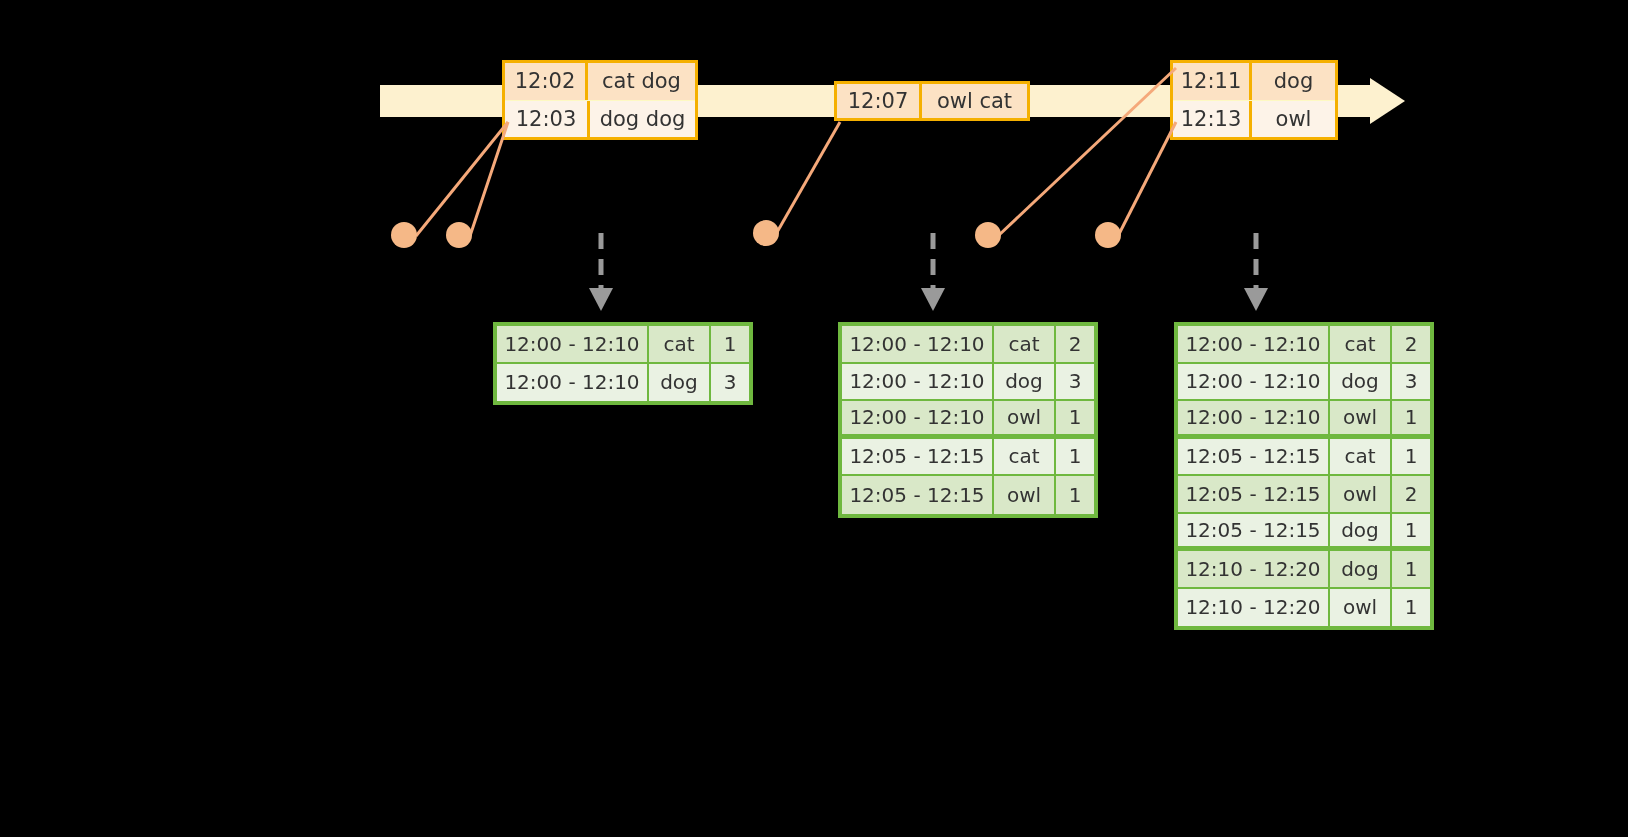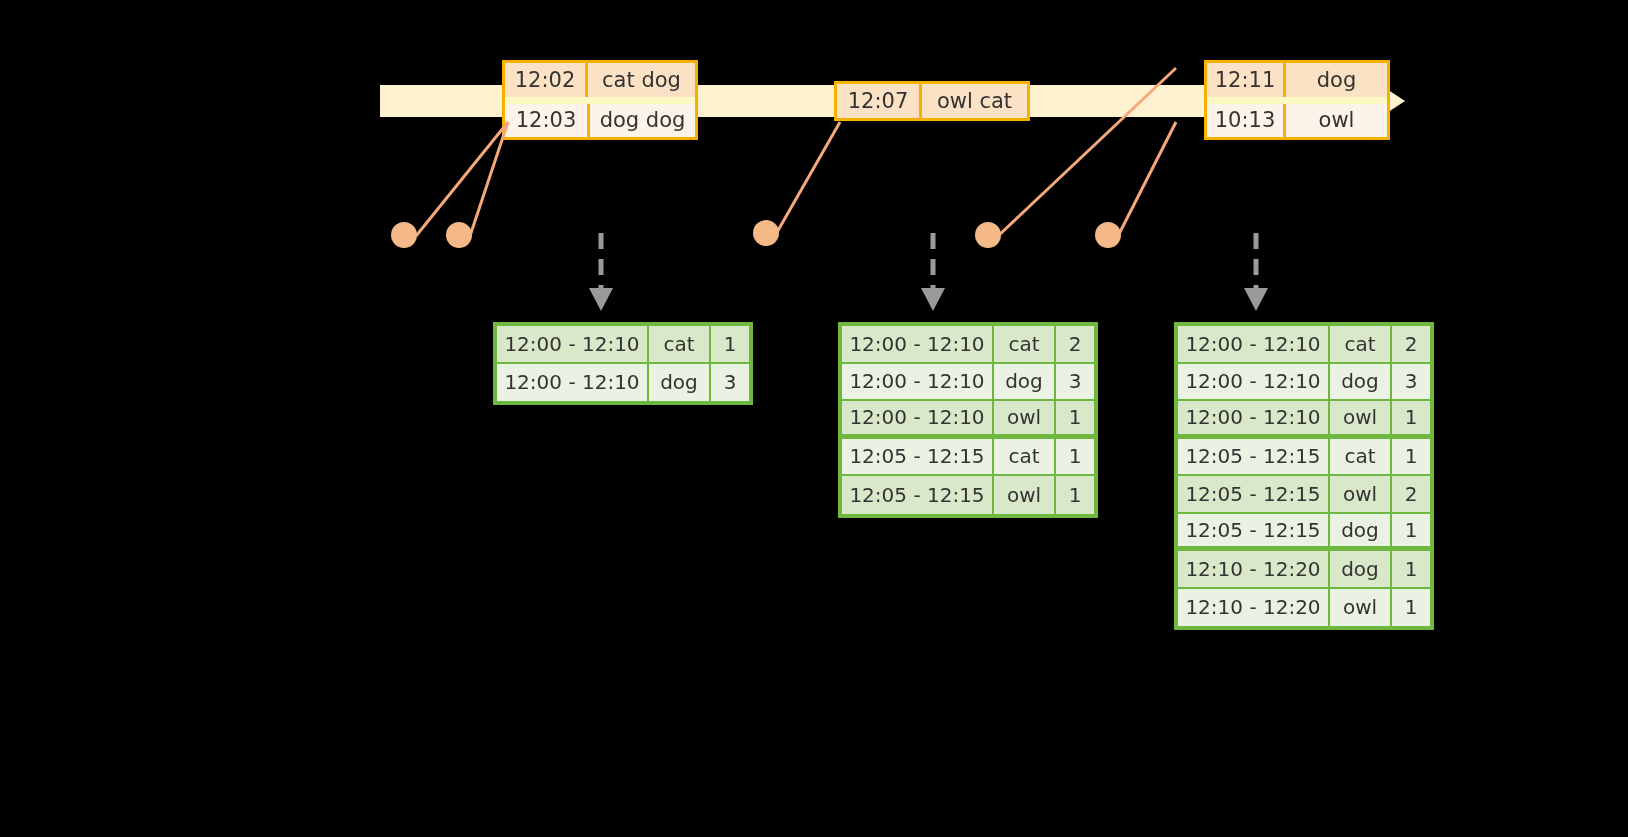--- a/index.html
+++ b/index.html
@@ -7,21 +7,21 @@
   #stage{position:relative;width:1628px;height:837px;background:#000;}
 
   
   .tl-bar{position:absolute;background:#fdf1cf;}
   .tl-arrow{position:absolute;width:0;height:0;}
 
   
   .evt-box{position:absolute;border:3px solid #f5b000;box-sizing:border-box;
            display:flex;flex-direction:column;}
   .evt-row{display:flex;flex:1;}
-  .evt-row + .evt-row{border-top:7px solid #fef9c3;}
+  .evt-row + .evt-row{border-top:1px solid #fef9c3;}
   .evt-time{display:flex;align-items:center;justify-content:center;
             font-size:21px;color:#333;box-sizing:border-box;}
   .evt-val{display:flex;align-items:center;justify-content:center;
            font-size:21px;color:#333;box-sizing:border-box;
            border-left:3px solid #f5b000;flex:1;}
   .shade-a .evt-time,.shade-a .evt-val{background:#fce2c4;}
   .shade-b .evt-time,.shade-b .evt-val{background:#fdf3e8;}
 
   
   .res-table{position:absolute;border:4px solid #6fb83f;box-sizing:border-box;
@@ -61,27 +61,27 @@
     </div>
   </div>
 
   <div class="evt-box" style="left:834px;top:81px;width:196px;height:40px;text-align:center;">
     <div class="evt-row shade-a">
       <div class="evt-time" style="width:82px;">12:07</div>
       <div class="evt-val">owl cat</div>
     </div>
   </div>
 
-  <div class="evt-box" style="left:1204px;top:60px;width:186px;height:80px;">
+  <div class="evt-box" style="left:1170px;top:60px;width:168px;height:80px;">
     <div class="evt-row shade-a">
       <div class="evt-time" style="width:76px;">12:11</div>
       <div class="evt-val">dog</div>
     </div>
     <div class="evt-row shade-b">
-      <div class="evt-time" style="width:76px;">10:13</div>
+      <div class="evt-time" style="width:76px;">12:13</div>
       <div class="evt-val">owl</div>
     </div>
   </div>
 
   <svg class="overlay">
 
     <line x1="416" y1="236" x2="508" y2="122" stroke="#f5a97a" stroke-width="3"></line>
     <line x1="470" y1="236" x2="508" y2="122" stroke="#f5a97a" stroke-width="3"></line>
     <line x1="776" y1="234" x2="840" y2="122" stroke="#f5a97a" stroke-width="3"></line>
     <line x1="998" y1="236" x2="1176" y2="68" stroke="#f5a97a" stroke-width="3"></line>

